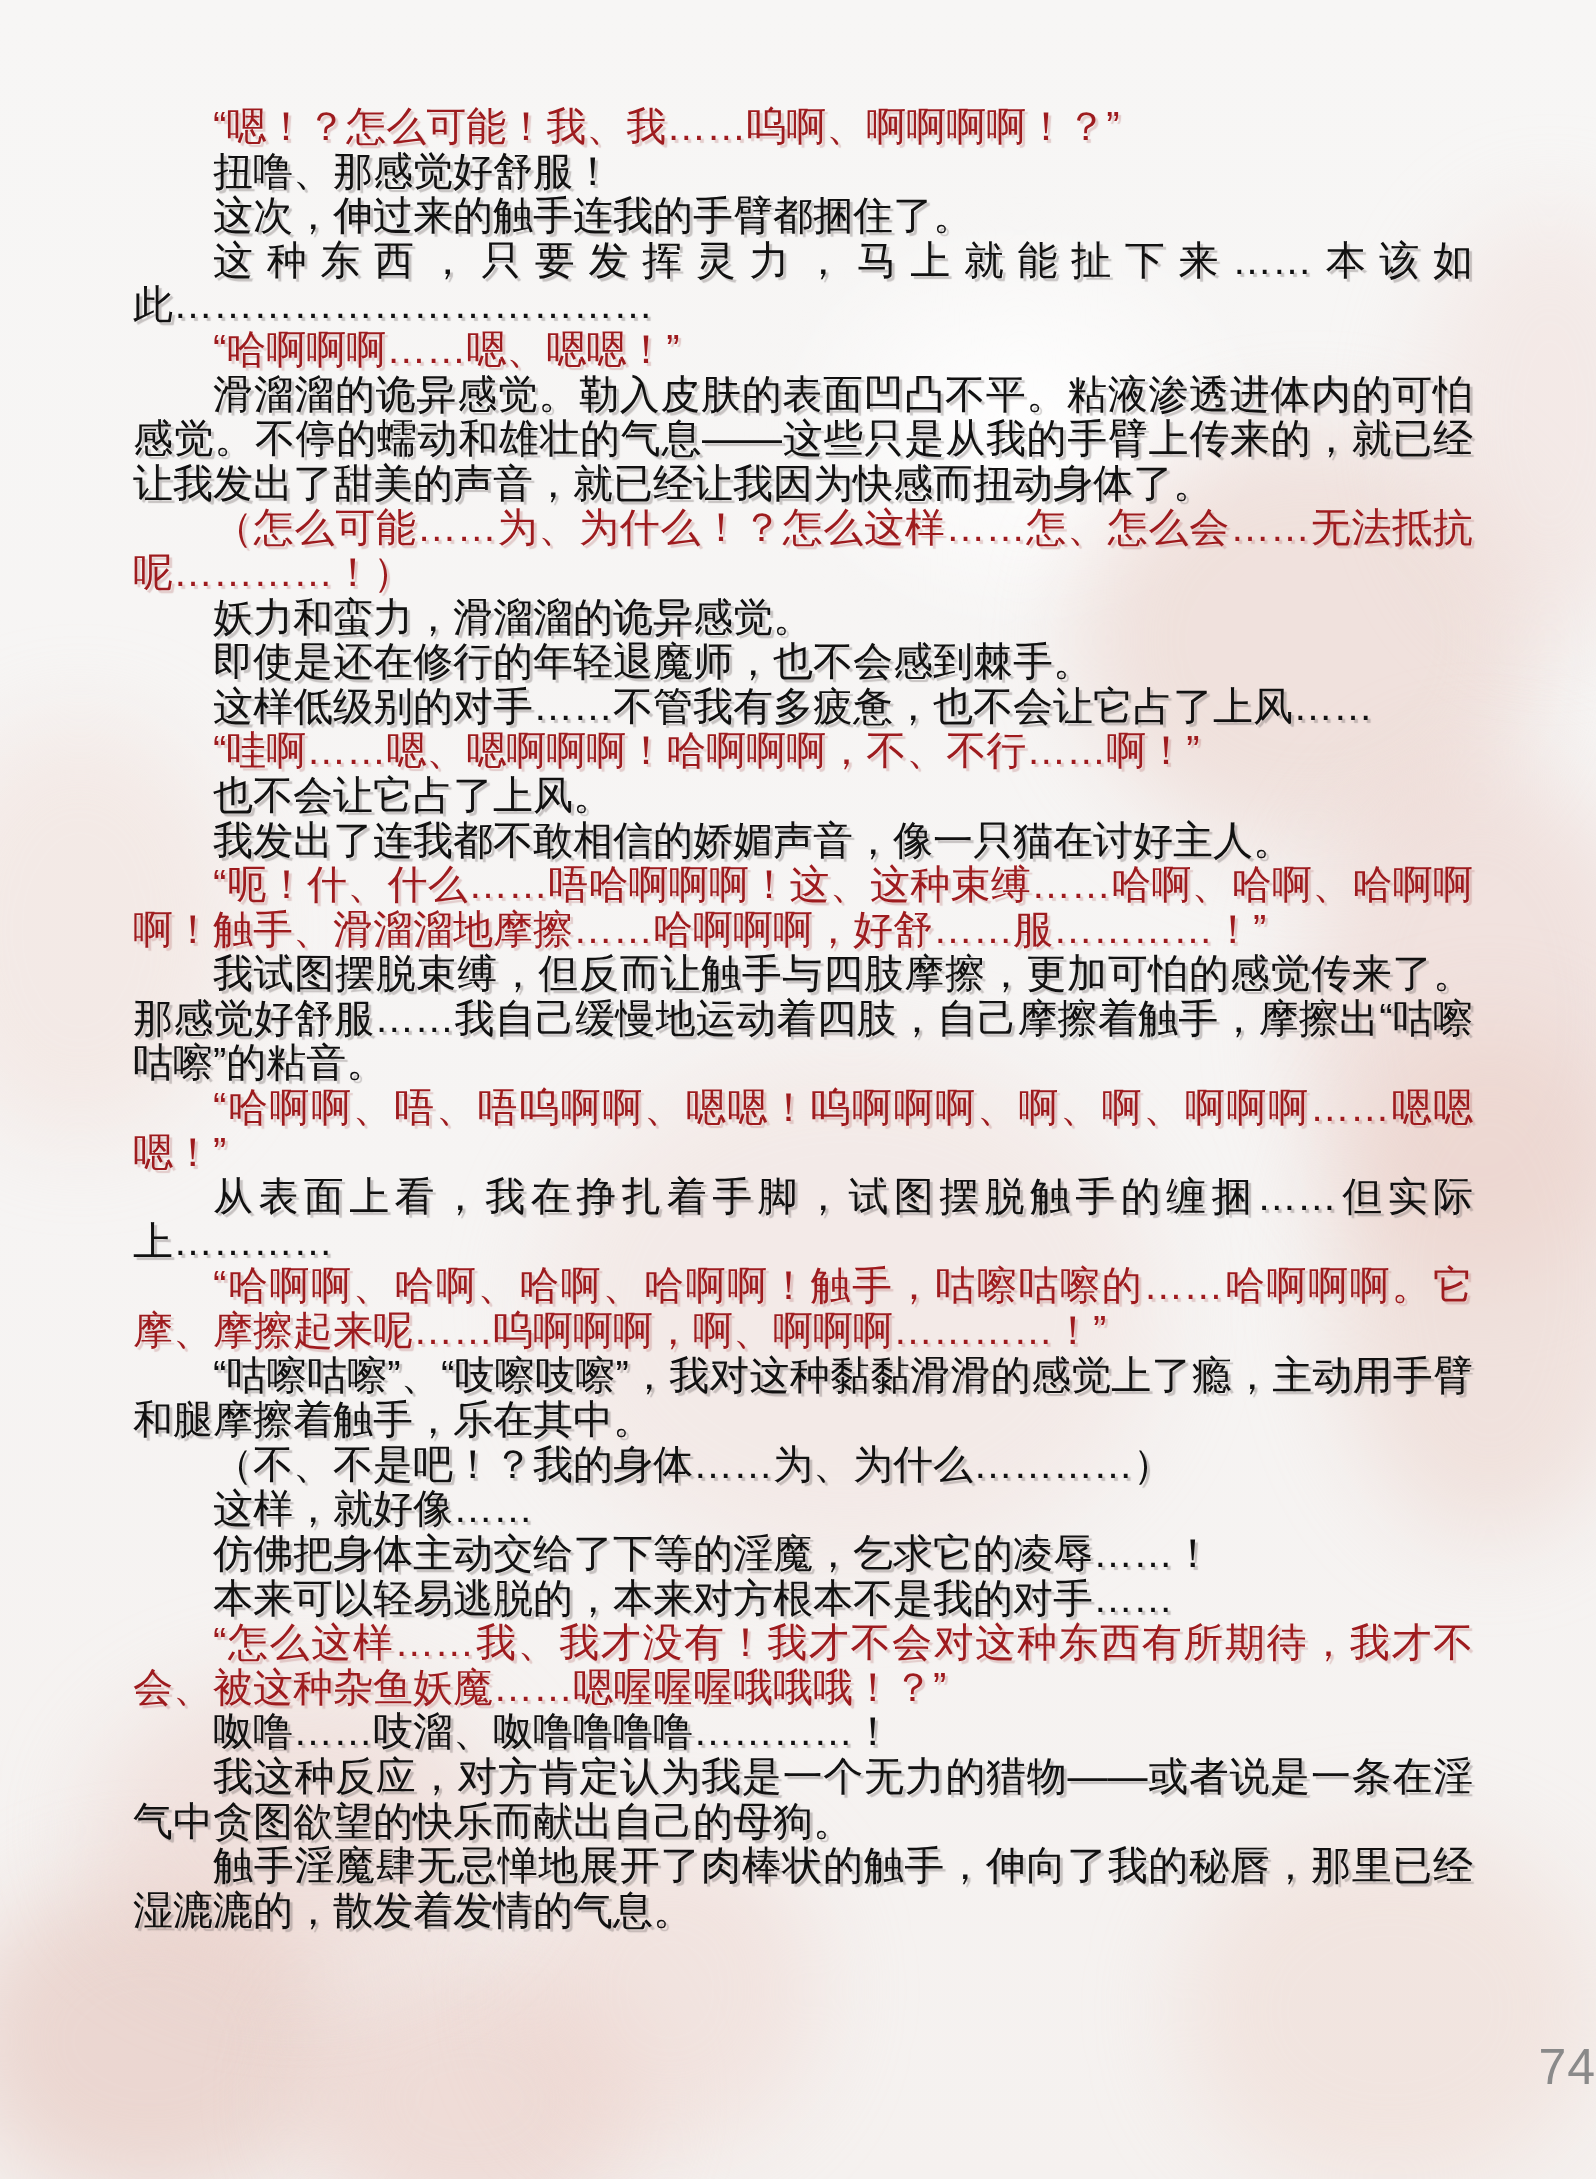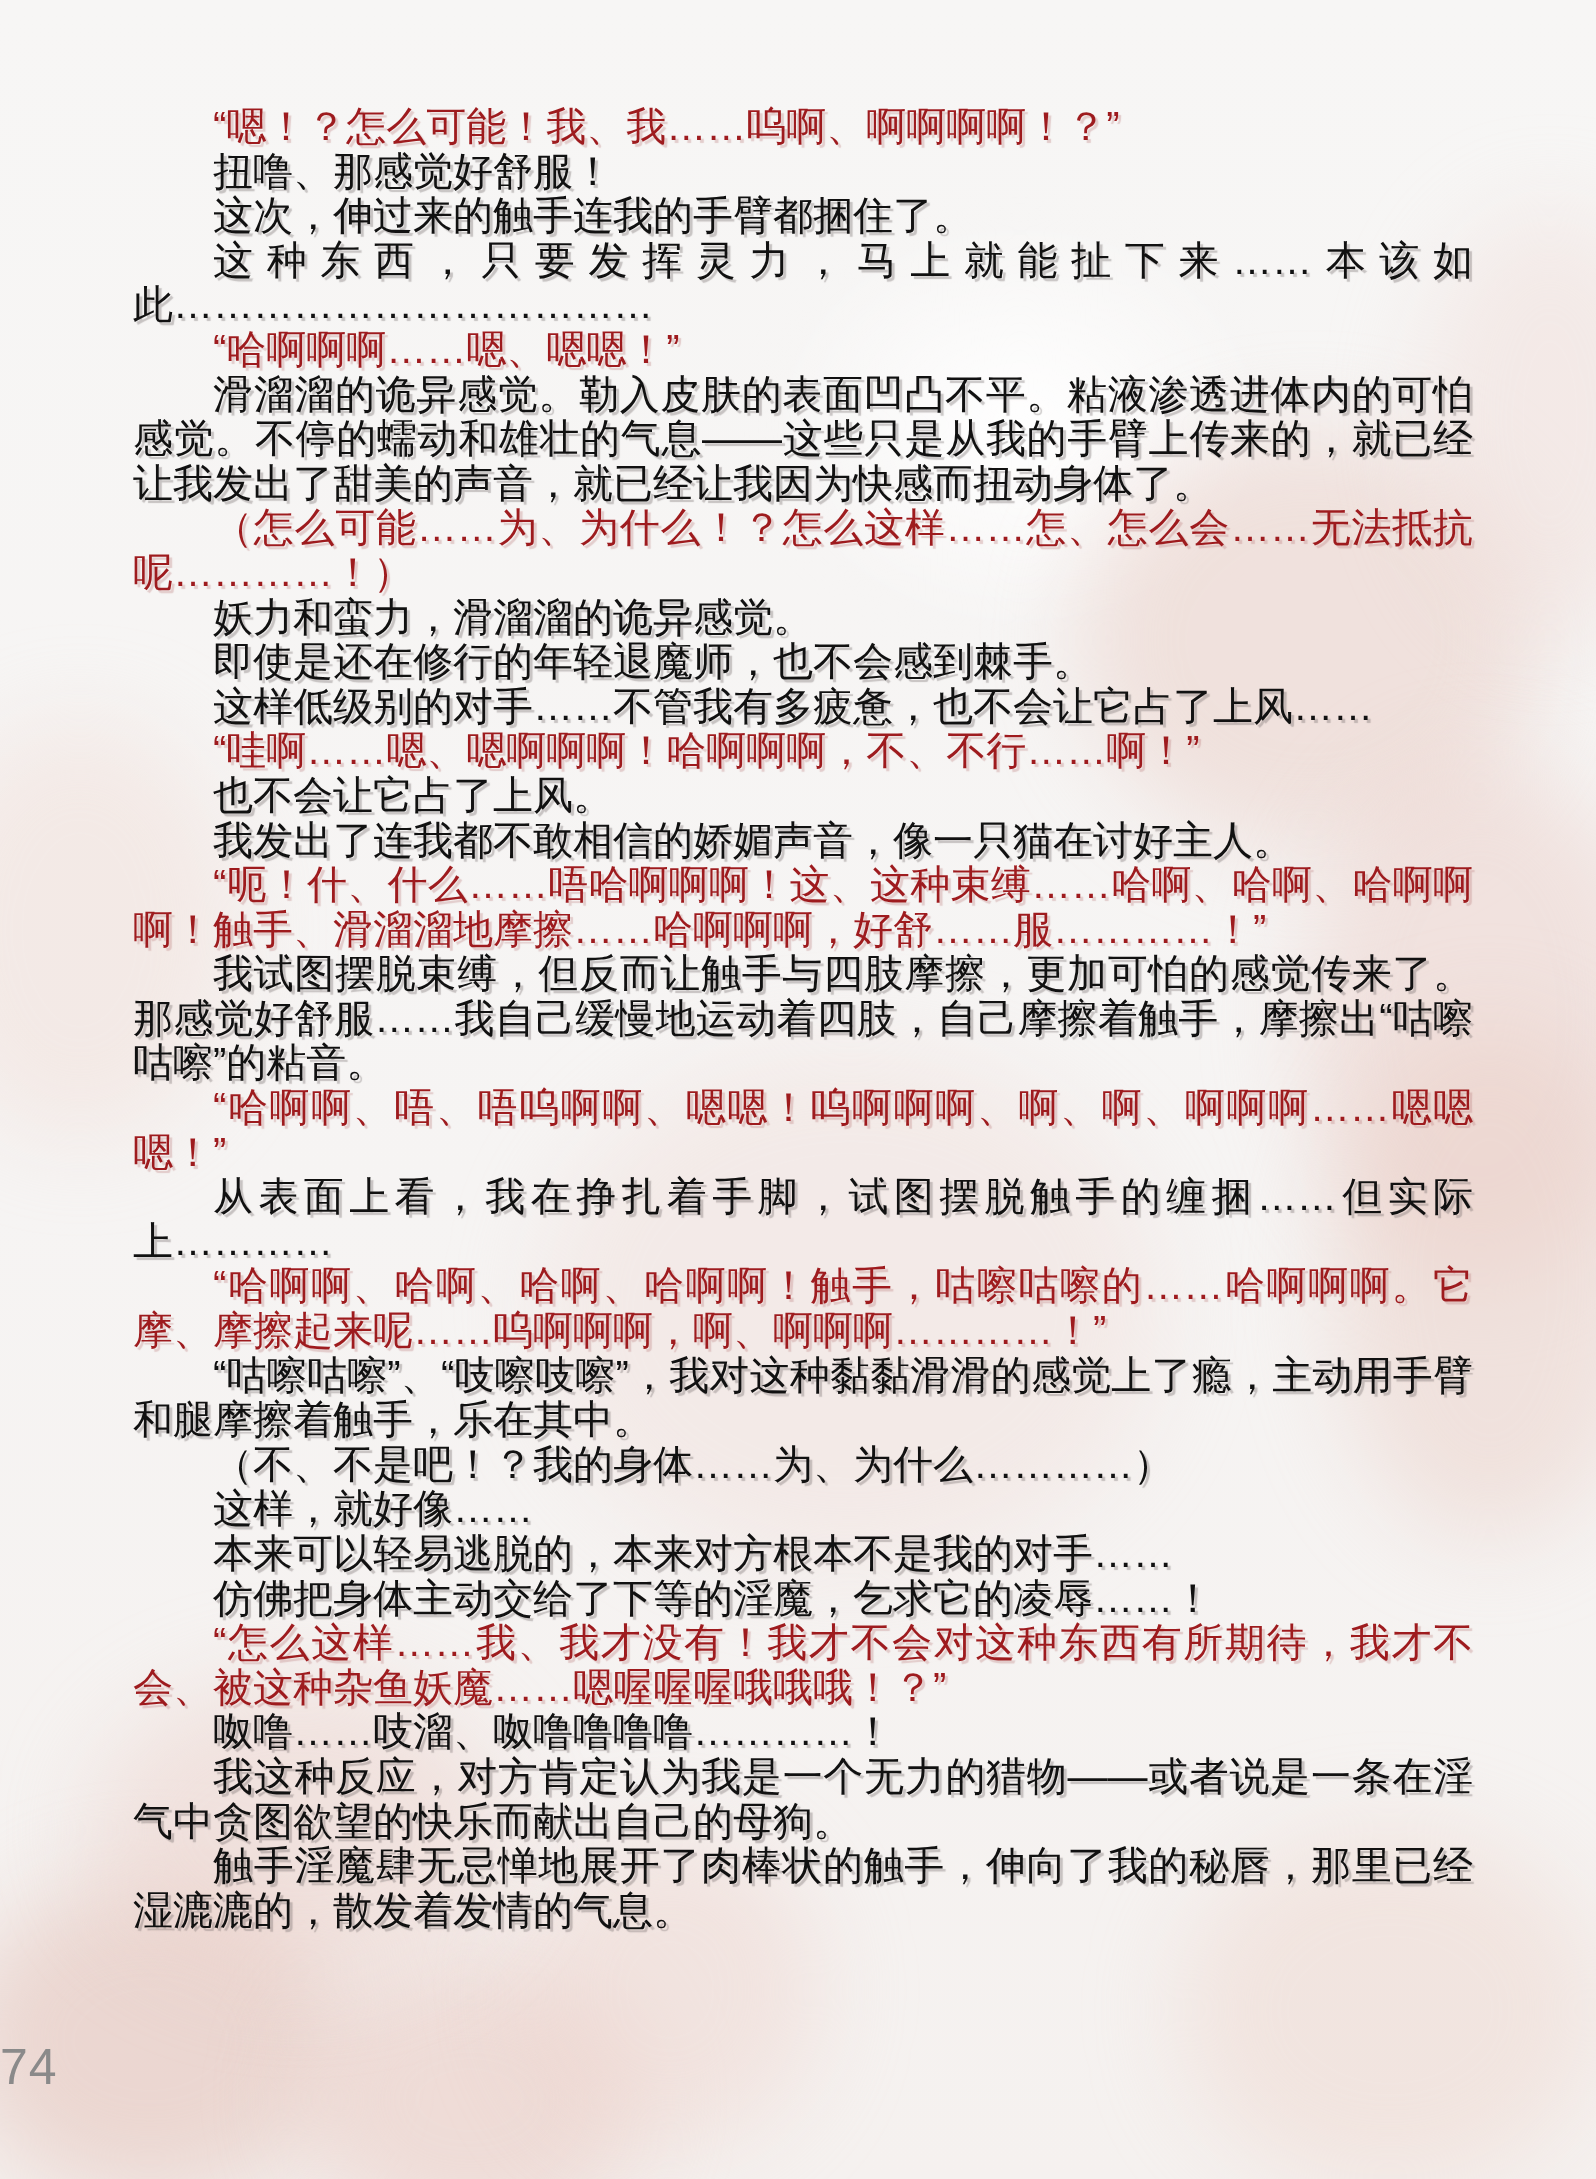--- a/index.html
+++ b/index.html
@@ -62,21 +62,21 @@
     color: var(--dialogue-red, #9e1b1e);
     text-shadow: 3px 3px 1px rgba(190,130,130,0.35);
   }
 
   
   .page-number {
     position: absolute;
     left: 0;
     right: 0;
     top: 2038px;
-    text-align: left;
+    text-align: right;
     font-size: 50px;
     color: var(--page-number-gray, #8a8a8a);
     letter-spacing: 1px;
   }
 </style>
 </head>
 <body>
 
 <div class="page">
 
@@ -111,22 +111,22 @@
       <p class="para black">也不会让它占了上风。</p>
       <p class="para black">我发出了连我都不敢相信的娇媚声音，像一只猫在讨好主人。</p>
       <p class="para red">“呃！什、什么……唔哈啊啊啊！这、这种束缚……哈啊、哈啊、哈啊啊啊！触手、滑溜溜地摩擦……哈啊啊啊，好舒……服…………！”</p>
       <p class="para black">我试图摆脱束缚，但反而让触手与四肢摩擦，更加可怕的感觉传来了。那感觉好舒服……我自己缓慢地运动着四肢，自己摩擦着触手，摩擦出“咕嚓咕嚓”的粘音。</p>
       <p class="para red">“哈啊啊、唔、唔呜啊啊、嗯嗯！呜啊啊啊、啊、啊、啊啊啊……嗯嗯嗯！”</p>
       <p class="para black">从表面上看，我在挣扎着手脚，试图摆脱触手的缠捆……但实际上…………</p>
       <p class="para red">“哈啊啊、哈啊、哈啊、哈啊啊！触手，咕嚓咕嚓的……哈啊啊啊。它摩、摩擦起来呢……呜啊啊啊，啊、啊啊啊…………！”</p>
       <p class="para black">“咕嚓咕嚓”、“吱嚓吱嚓”，我对这种黏黏滑滑的感觉上了瘾，主动用手臂和腿摩擦着触手，乐在其中。</p>
       <p class="para black">（不、不是吧！？我的身体……为、为什么…………）</p>
       <p class="para black">这样，就好像……</p>
+      <p class="para black">仿佛把身体主动交给了下等的淫魔，乞求它的凌辱……！</p>
       <p class="para black">本来可以轻易逃脱的，本来对方根本不是我的对手……</p>
-      <p class="para black">仿佛把身体主动交给了下等的淫魔，乞求它的凌辱……！</p>
       <p class="para red">“怎么这样……我、我才没有！我才不会对这种东西有所期待，我才不会、被这种杂鱼妖魔……嗯喔喔喔哦哦哦！？”</p>
       <p class="para black">呶噜……吱溜、呶噜噜噜噜…………！</p>
       <p class="para black">我这种反应，对方肯定认为我是一个无力的猎物——或者说是一条在淫气中贪图欲望的快乐而献出自己的母狗。</p>
       <p class="para black">触手淫魔肆无忌惮地展开了肉棒状的触手，伸向了我的秘唇，那里已经湿漉漉的，散发着发情的气息。</p>
     </div>
 
   <div class="page-number">74</div>
 
 </div>
 

